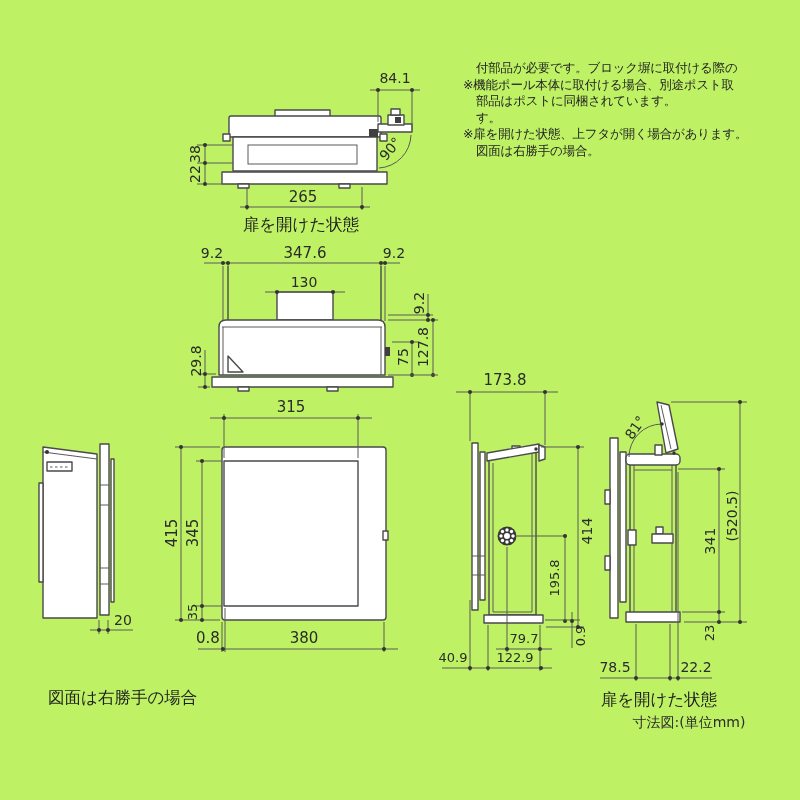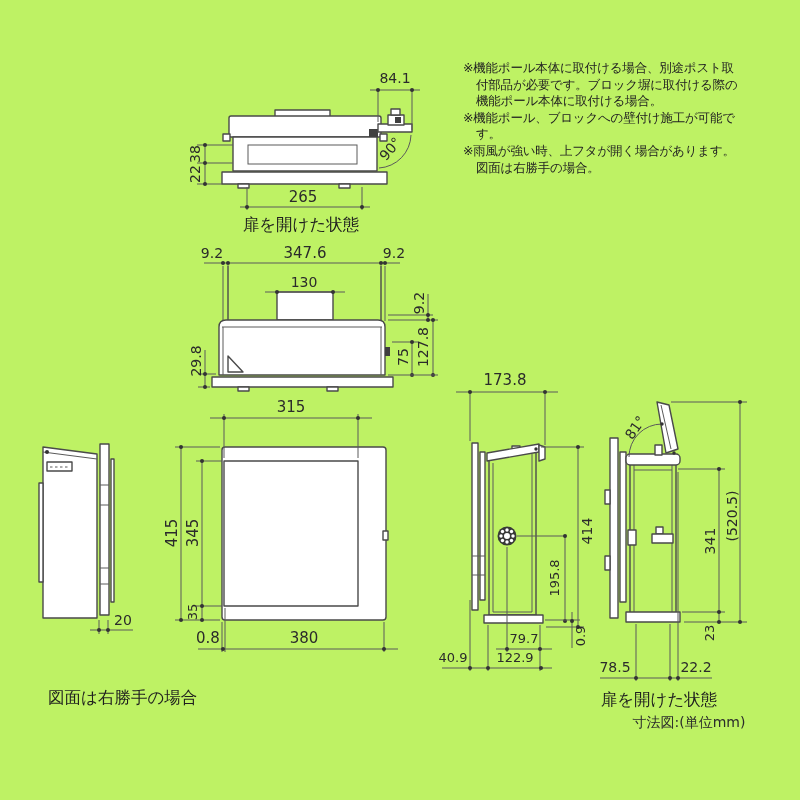--- a/index.html
+++ b/index.html
@@ -291,22 +291,21 @@
       <text class="t" x="615" y="672" text-anchor="middle">78.5</text>
       <text class="t" x="696" y="672" text-anchor="middle">22.2</text>
       <text class="cap" x="659" y="705" text-anchor="middle">扉を開けた状態</text>
       <text class="t" x="689" y="727" text-anchor="middle">寸法図:(単位mm)</text>
     </g>
 
     <text class="cap" x="48" y="703" text-anchor="start">図面は右勝手の場合</text>
   </svg>
 
   <div id="notes">
+    <div class="nline indent">付部品が必要です。ブロック塀に取付ける際の</div>
     <div class="nline">※機能ポール本体に取付ける場合、別途ポスト取</div>
-    <div class="nline indent">付部品が必要です。ブロック塀に取付ける際の</div>
-    <div class="nline indent">機能ポール本体に取付ける場合。</div>
-    <div class="nline">※機能ポール、ブロックへの壁付け施工が可能で</div>
+    <div class="nline indent">部品はポストに同梱されています。</div>
     <div class="nline indent">す。</div>
-    <div class="nline">※雨風が強い時、上フタが開く場合があります。</div>
+    <div class="nline">※扉を開けた状態、上フタが開く場合があります。</div>
     <div class="nline indent">図面は右勝手の場合。</div>
   </div>
 
 </div>
 
 </body></html>

